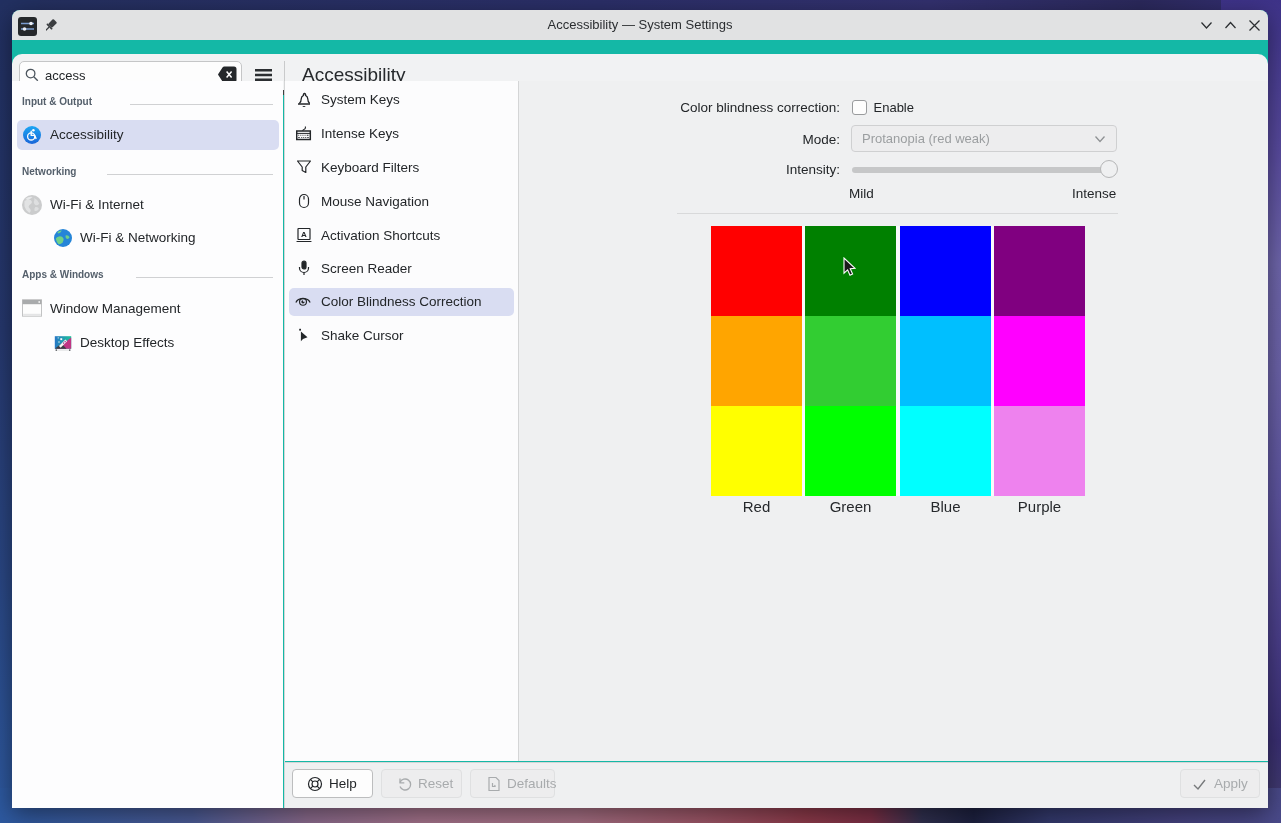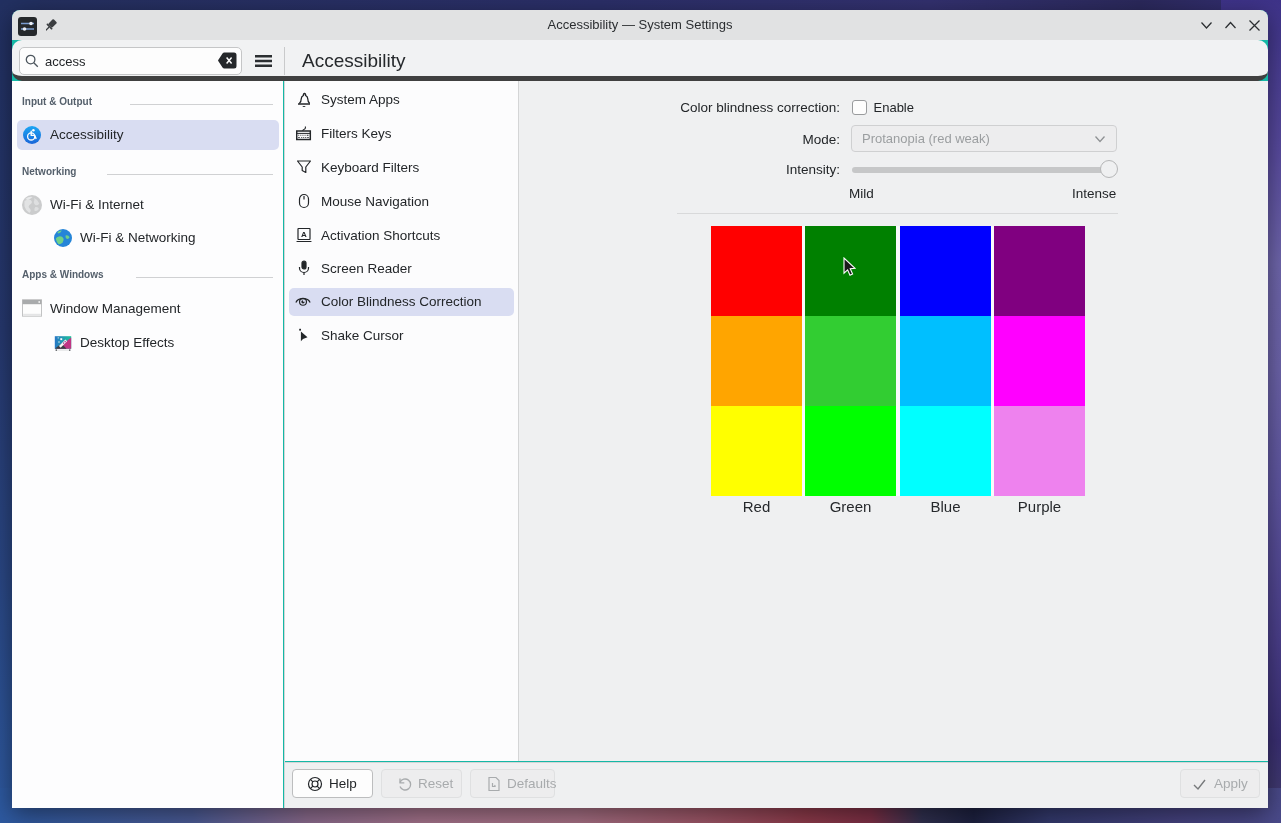--- a/index.html
+++ b/index.html
@@ -14,21 +14,21 @@
 #bgleft { position:absolute; left:0; top:0; width:40px; height:823px;
   background:linear-gradient(to bottom, #223061 0%, #26386e 40%, #2a4784 70%, #2e5aa1 100%); }
 #bgbottom { position:absolute; left:0; bottom:0; width:1281px; height:35px;
   background:linear-gradient(to right, #2d59a0 0%, #4a5a94 15%, #8a6a8c 24%, #a3728a 33%, #a56f83 45%, #9c5566 55%, #8d3a4a 63%, #7c2f45 68%, #30304f 72%, #1d2140 76%, #343a6e 82%, #45427f 92%, #4a4a8a 100%); }
 #win { position:absolute; left:12px; top:10px; width:1256px; height:798px;
   border-radius:8px 8px 0 0; overflow:hidden; background:#14b8a6;
   box-shadow:0 6px 24px rgba(0,0,0,0.45); }
 #titlebar { position:absolute; left:0; top:0; width:1256px; height:30px; background:#e1e2e3; }
 #title { position:absolute; left:0; top:0; width:1256px; height:30px; line-height:30px;
   text-align:center; font-size:13px; color:#2b2e31; }
-#header { position:absolute; left:0; top:30px; width:1256px; height:41px; background:#f1f2f3;
+#header { position:absolute; left:0; top:44px; width:1256px; height:41px; background:#f1f2f3;
   border-bottom:5px solid #404040;border-radius:10px; }
 #searchbox { position:absolute; left:7px; top:7px; width:223px; height:28px; background:#fdfdfd;
   border:1px solid #c5c6c7; border-radius:5px; }
 #searchtext { position:absolute; left:33px; top:13.5px; font-size:13px; color:#232629; }
 #pagetitle { position:absolute; left:290px; top:0; height:41px; line-height:41px; font-size:19px; color:#26292c; }
 #hsep { position:absolute; left:271.5px; top:7px; height:28px; width:1px; background:#c9cacb; }
 #sidebar { position:absolute; left:0; top:71px; width:271px; height:727px; background:#fdfdfe; }
 #sidebar-r { position:absolute; left:271.5px; top:71px; width:1px; height:727px; background:#d4d5d6; }
 #midcol { position:absolute; left:272.5px; top:71px; width:233px; height:680px; background:#fcfcfd; }
 #midsep { position:absolute; left:505.5px; top:71px; width:1px; height:680px; background:#d4d5d6; }
@@ -176,30 +176,30 @@
     </div>
   </div>
   <div id="sidebar-r"></div>
   <div id="midcol">
     <div class="mrow" style="top:4.5px;">
       <svg class="mic" viewBox="0 0 16 16" fill="none" stroke="#232629" stroke-width="1.3">
         <path d="M2 11.9 H14" stroke-width="1.5"></path>
         <path d="M3.3 11.6 c1.6 -1.3 1.9 -2.9 1.9 -4.6 0 -1.8 0.9 -3.1 2.3 -3.7 a1.3 1.3 0 0 1 1 -1.8 a1.3 1.3 0 0 1 1 1.8 c1.4 0.6 2.3 1.9 2.3 3.7 0 1.7 0.3 3.3 1.9 4.6" stroke-linejoin="round"></path>
         <path d="M6.4 14 a1.7 1.5 0 0 0 3.2 0 Z" fill="#232629" stroke="none"></path>
       </svg>
-      <span class="txt">System Apps</span>
+      <span class="txt">System Keys</span>
     </div>
     <div class="mrow" style="top:38px;">
       <svg class="mic" viewBox="0 0 16 16" fill="none" stroke="#232629">
         <rect x="0.7" y="6" width="13.6" height="8.5" stroke-width="1.5"></rect>
         <path d="M0.7 8.4 h13.6" stroke-width="1"></path>
         <path d="M6.6 5.8 q0.4 -1.3 1.7 -1.6 q1.1 -0.4 1.1 -1.5 V1.6" stroke-width="1.1"></path>
         <path d="M2.3 10.2 h0.9 M4.4 10.2 h0.9 M6.5 10.2 h0.9 M8.6 10.2 h0.9 M10.7 10.2 h1.8 M2.3 12.5 h1.4 M5.3 12.5 h0.9 M7.3 12.5 h0.9 M9.3 12.5 h0.9 M11.3 12.5 h1.4" stroke-width="1.1"></path>
       </svg>
-      <span class="txt">Filters Keys</span>
+      <span class="txt">Intense Keys</span>
     </div>
     <div class="mrow" style="top:72px;">
       <svg class="mic" viewBox="0 0 16 16" fill="none" stroke="#232629" stroke-width="1.2">
         <path d="M1.5 2 H14.5 L9.8 8 V13.5 L6.2 11.5 V8 Z" stroke-linejoin="round"></path>
       </svg>
       <span class="txt">Keyboard Filters</span>
     </div>
     <div class="mrow" style="top:106px;">
       <svg class="mic" viewBox="0 0 16 16" fill="none" stroke="#232629" stroke-width="1.2">
         <rect x="3.5" y="1.5" width="9" height="13" rx="4.5"></rect>

